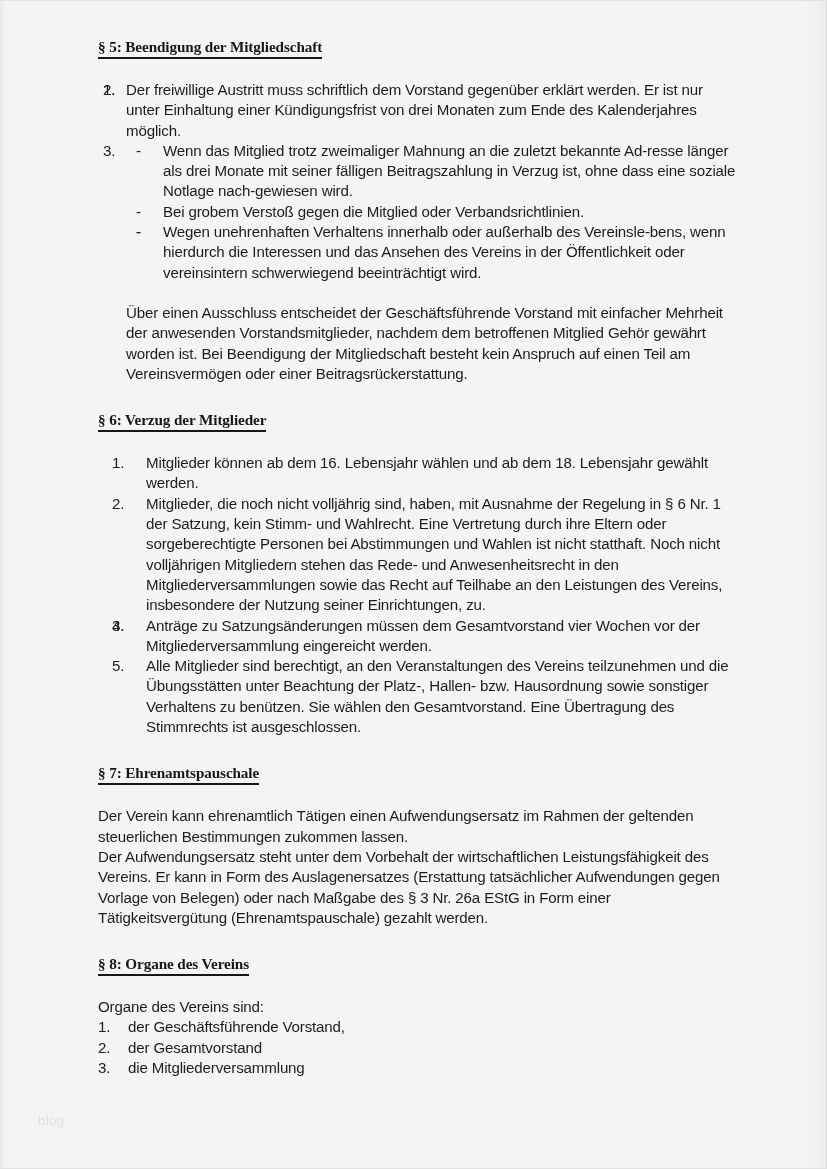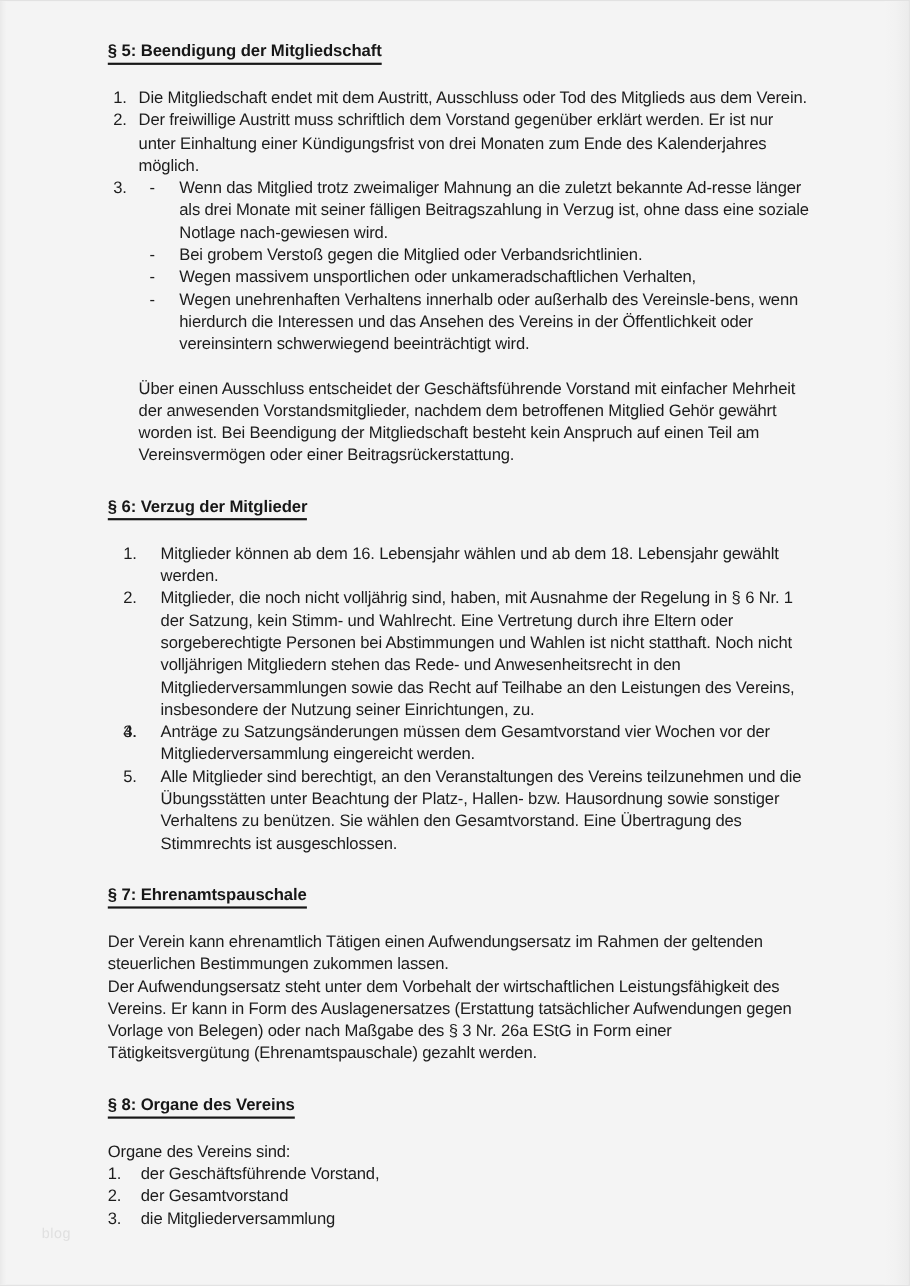--- a/index.html
+++ b/index.html
@@ -59,21 +59,21 @@
     font-weight: bold;
     color: #171717;
     margin: 0;
     padding: 0;
     letter-spacing: -0.1px;
     line-height: 1.25;
     display: inline-block;
     border-bottom: 2px solid #171717;
     padding-bottom: 1px;
   }
-  .heading-wrap { margin: 0; padding: 0; }
+  .heading-wrap { margin: 0; padding: 0; font-family: Liberation Serif, serif; }
 
   p.body, li, .lead {
     font-size: 15.1px;
     color: #1c1c1c;
     line-height: 20.3px;
     margin: 0;
     letter-spacing: -0.15px;
   }
 
   
@@ -158,21 +158,20 @@
   <div class="content">
 
     <div class="heading-wrap">
       <h2 class="sec-heading">§ 5: Beendigung der Mitgliedschaft</h2>
     </div>
     <div class="sp-after-heading"></div>
 
     <ol class="num list5">
       <li>
         <span class="marker">1.</span>
-        <span>Die Mitgliedschaft endet mit dem Austritt, Ausschluss oder Tod des Mitglieds aus dem Verein.</span>
       </li>
       <li>
         <span class="marker">2.</span>
         <span>Der freiwillige Austritt muss schriftlich dem Vorstand gegenüber erklärt werden. Er ist nur unter Einhaltung einer Kündigungsfrist von drei Monaten zum Ende des Kalenderjahres möglich.</span>
       </li>
       <li>
         <span class="marker">3.</span>
       </li>
     </ol>
 
@@ -180,21 +179,20 @@
       <li>
         <span class="marker">-</span>
         <span>Wenn das Mitglied trotz zweimaliger Mahnung an die zuletzt bekannte Ad-resse länger als drei Monate mit seiner fälligen Beitragszahlung in Verzug ist, ohne dass eine soziale Notlage nach-gewiesen wird.</span>
       </li>
       <li>
         <span class="marker">-</span>
         <span>Bei grobem Verstoß gegen die Mitglied oder Verbandsrichtlinien.</span>
       </li>
       <li>
         <span class="marker">-</span>
-        <span>Wegen massivem unsportlichen oder unkameradschaftlichen Verhalten,</span>
       </li>
       <li>
         <span class="marker">-</span>
         <span>Wegen unehrenhaften Verhaltens innerhalb oder außerhalb des Vereinsle-bens, wenn hierdurch die Interessen und das Ansehen des Vereins in der Öffentlichkeit oder vereinsintern schwerwiegend beeinträchtigt wird.</span>
       </li>
     </ul>
 
     <div class="sp-para"></div>
 
     <p class="body indent-block">Über einen Ausschluss entscheidet der Geschäftsführende Vorstand mit einfacher Mehrheit der anwesenden Vorstandsmitglieder, nachdem dem betroffenen Mitglied Gehör gewährt worden ist. Bei Beendigung der Mitgliedschaft besteht kein Anspruch auf einen Teil am Vereinsvermögen oder einer Beitragsrückerstattung.</p>

